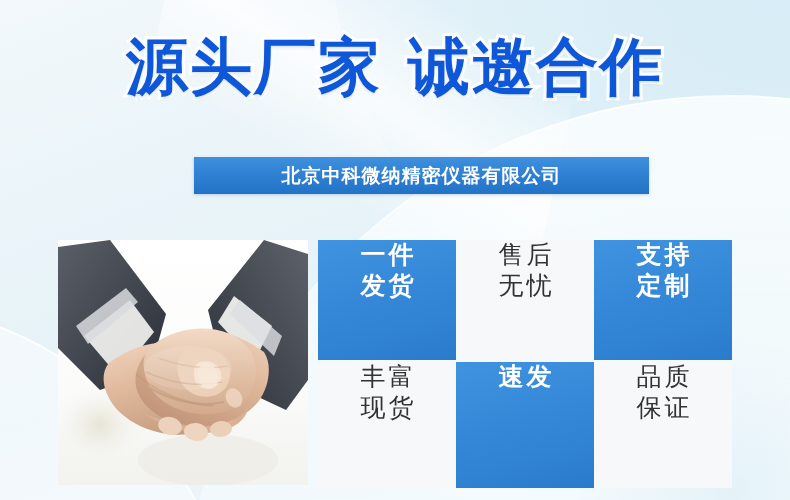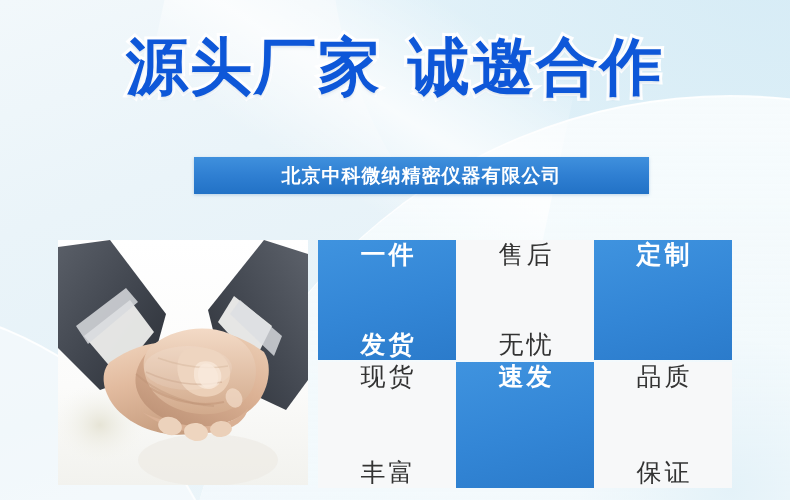--- a/index.html
+++ b/index.html
@@ -151,28 +151,27 @@
     height: 248px;
     display: grid;
     grid-template-columns: 138px 138px 138px;
     grid-template-rows: 120px 126px;
     row-gap: 2px;
   }
   .cell {
     display: flex;
     flex-direction: column;
     align-items: center;
-    justify-content: space-between;
+    justify-content: flex-start;
     font-family: "DejaVu Sans", "Liberation Sans", sans-serif;
     font-size: 25px;
     font-weight: bold;
     line-height: 1.22;
     letter-spacing: 3px;
     text-indent: 3px;
-    gap: 36px;
   }
   .cell span {
     display: block;
   }
   .cell.blue {
     background: linear-gradient(165deg, #3f93df 0%, #3386d6 55%, #2b7bcb 100%);
     color: #ffffff;
   }
   .cell.light {
     background: #f7f8f9;
@@ -286,25 +285,26 @@
   <div class="grid">
     <div class="cell blue">
       <span>一件</span>
       <span>发货</span>
     </div>
     <div class="cell light">
       <span>售后</span>
       <span>无忧</span>
     </div>
     <div class="cell blue">
+      <span>支持</span>
       <span>定制</span>
     </div>
     <div class="cell light">
+      <span>丰富</span>
       <span>现货</span>
-      <span>丰富</span>
     </div>
     <div class="cell blue">
       <span>速发</span>
     </div>
     <div class="cell light">
       <span>品质</span>
       <span>保证</span>
     </div>
   </div>
 

